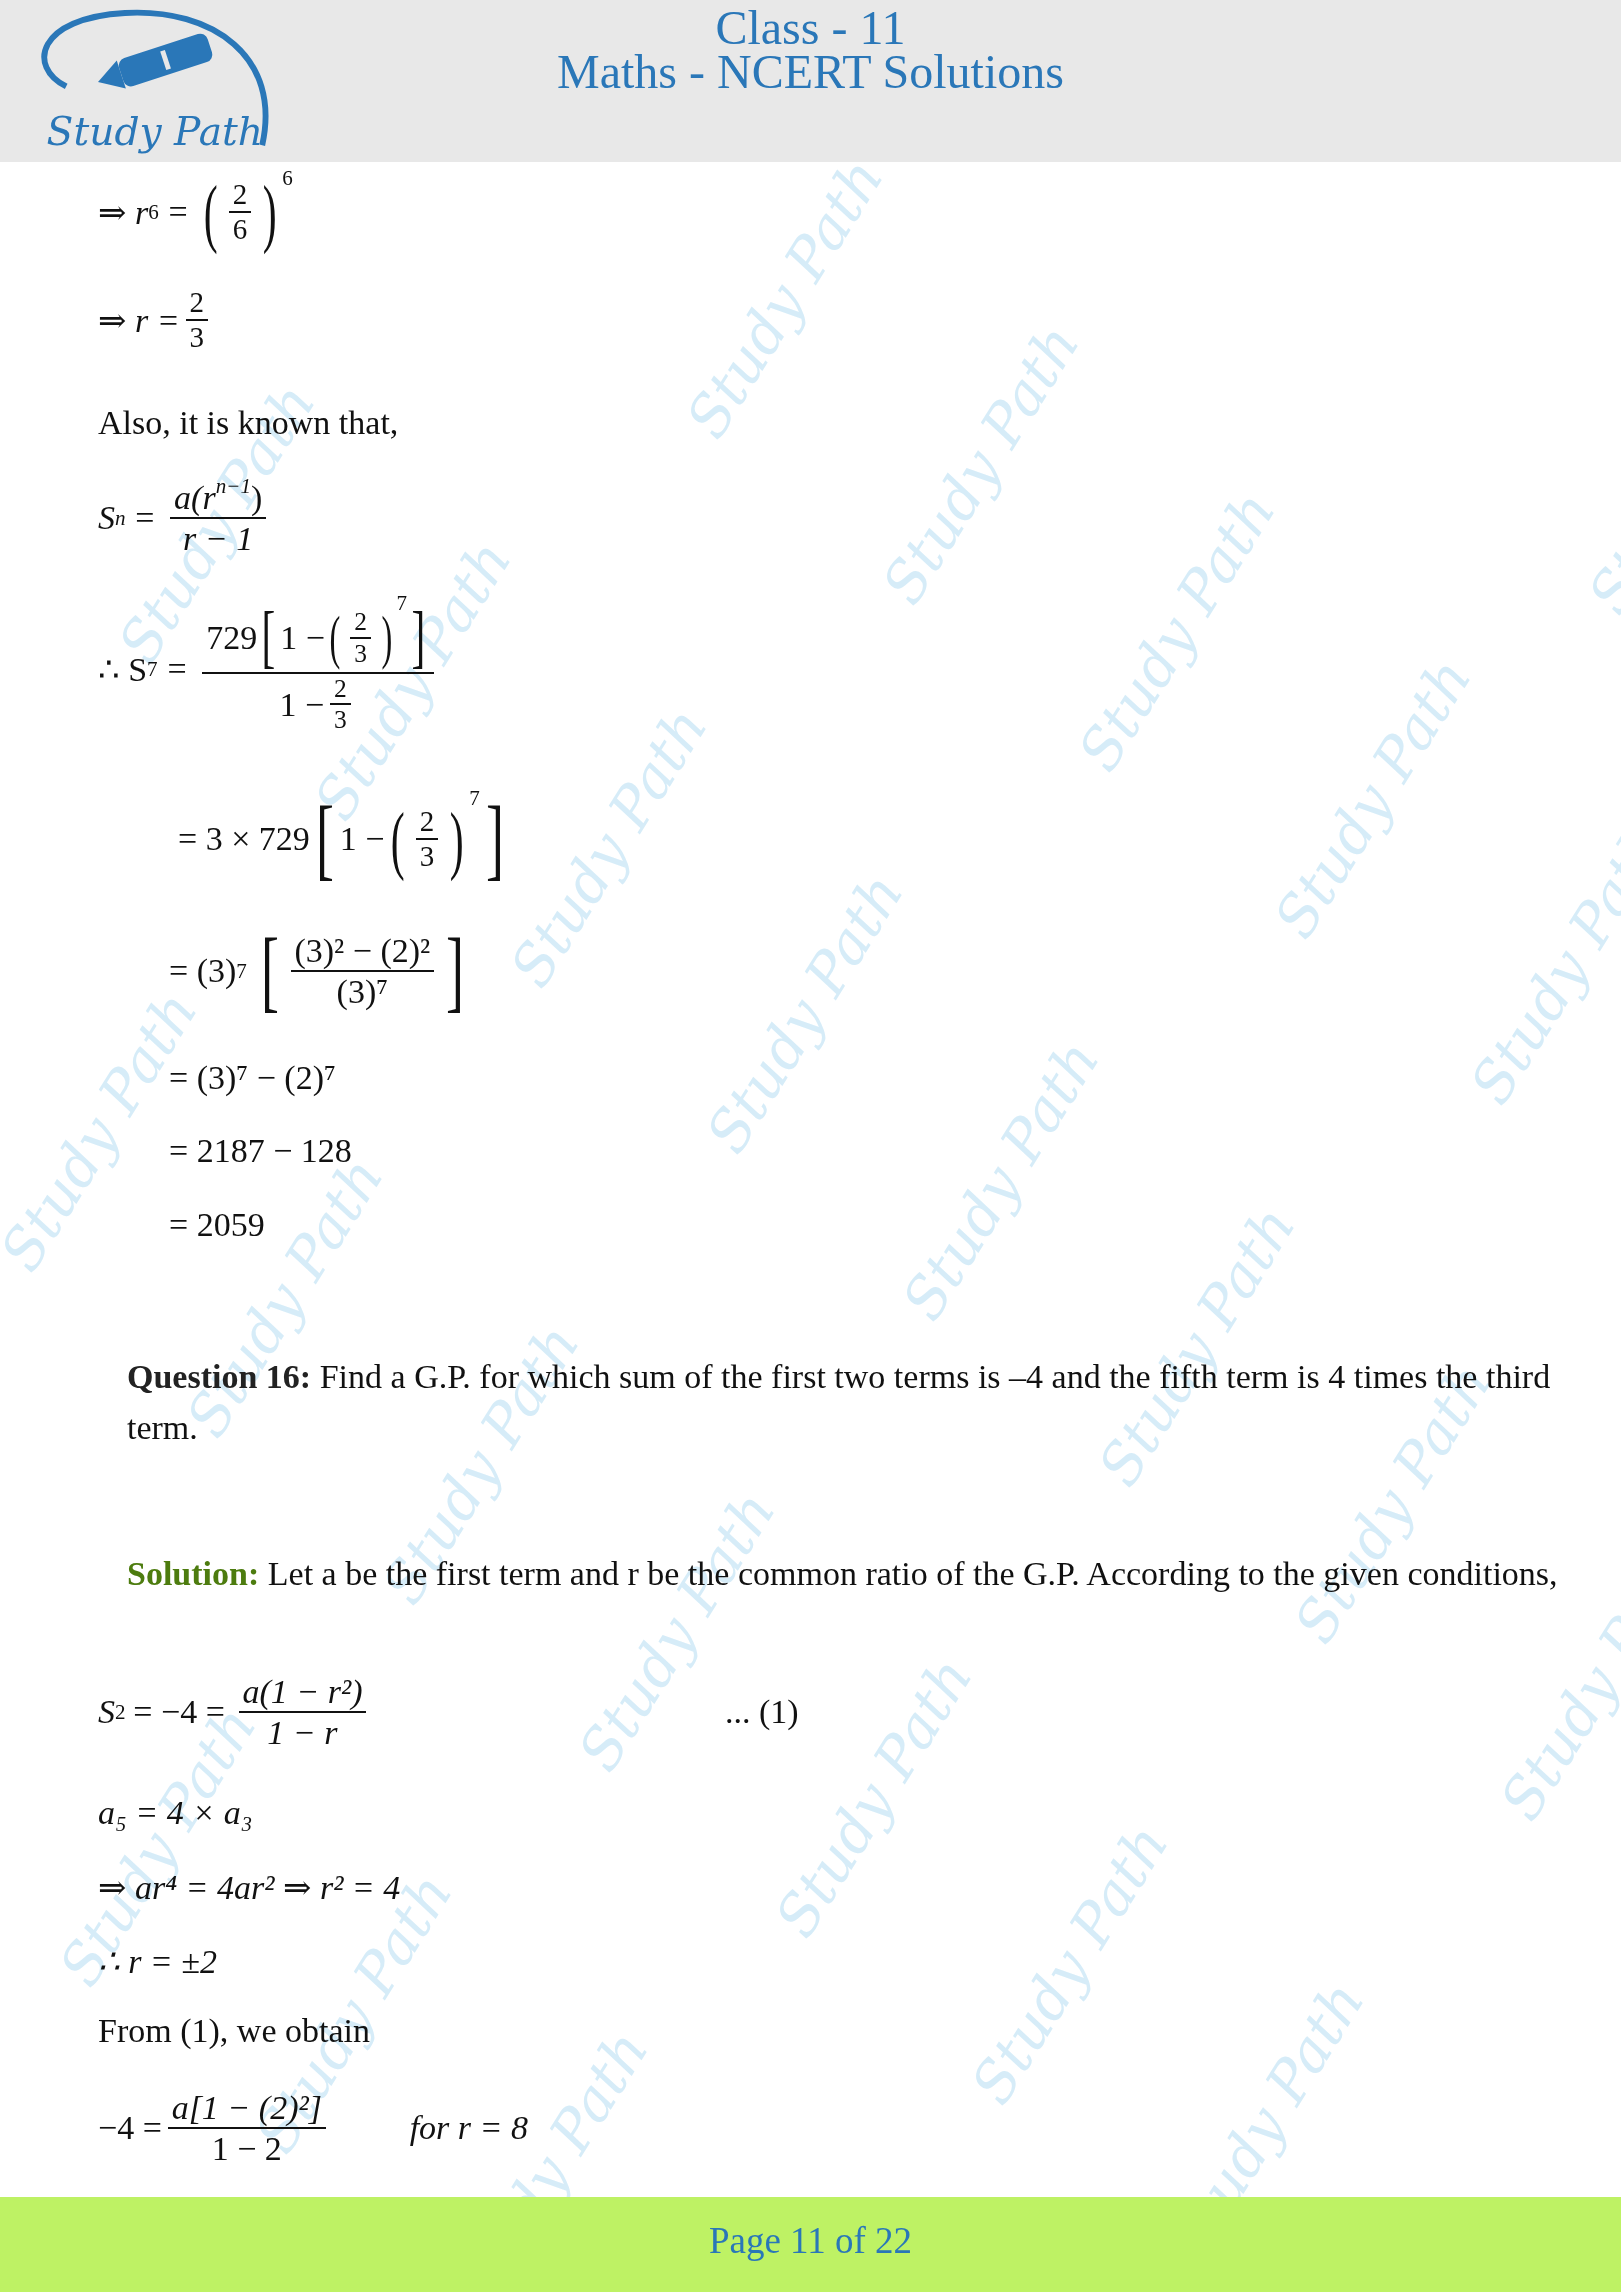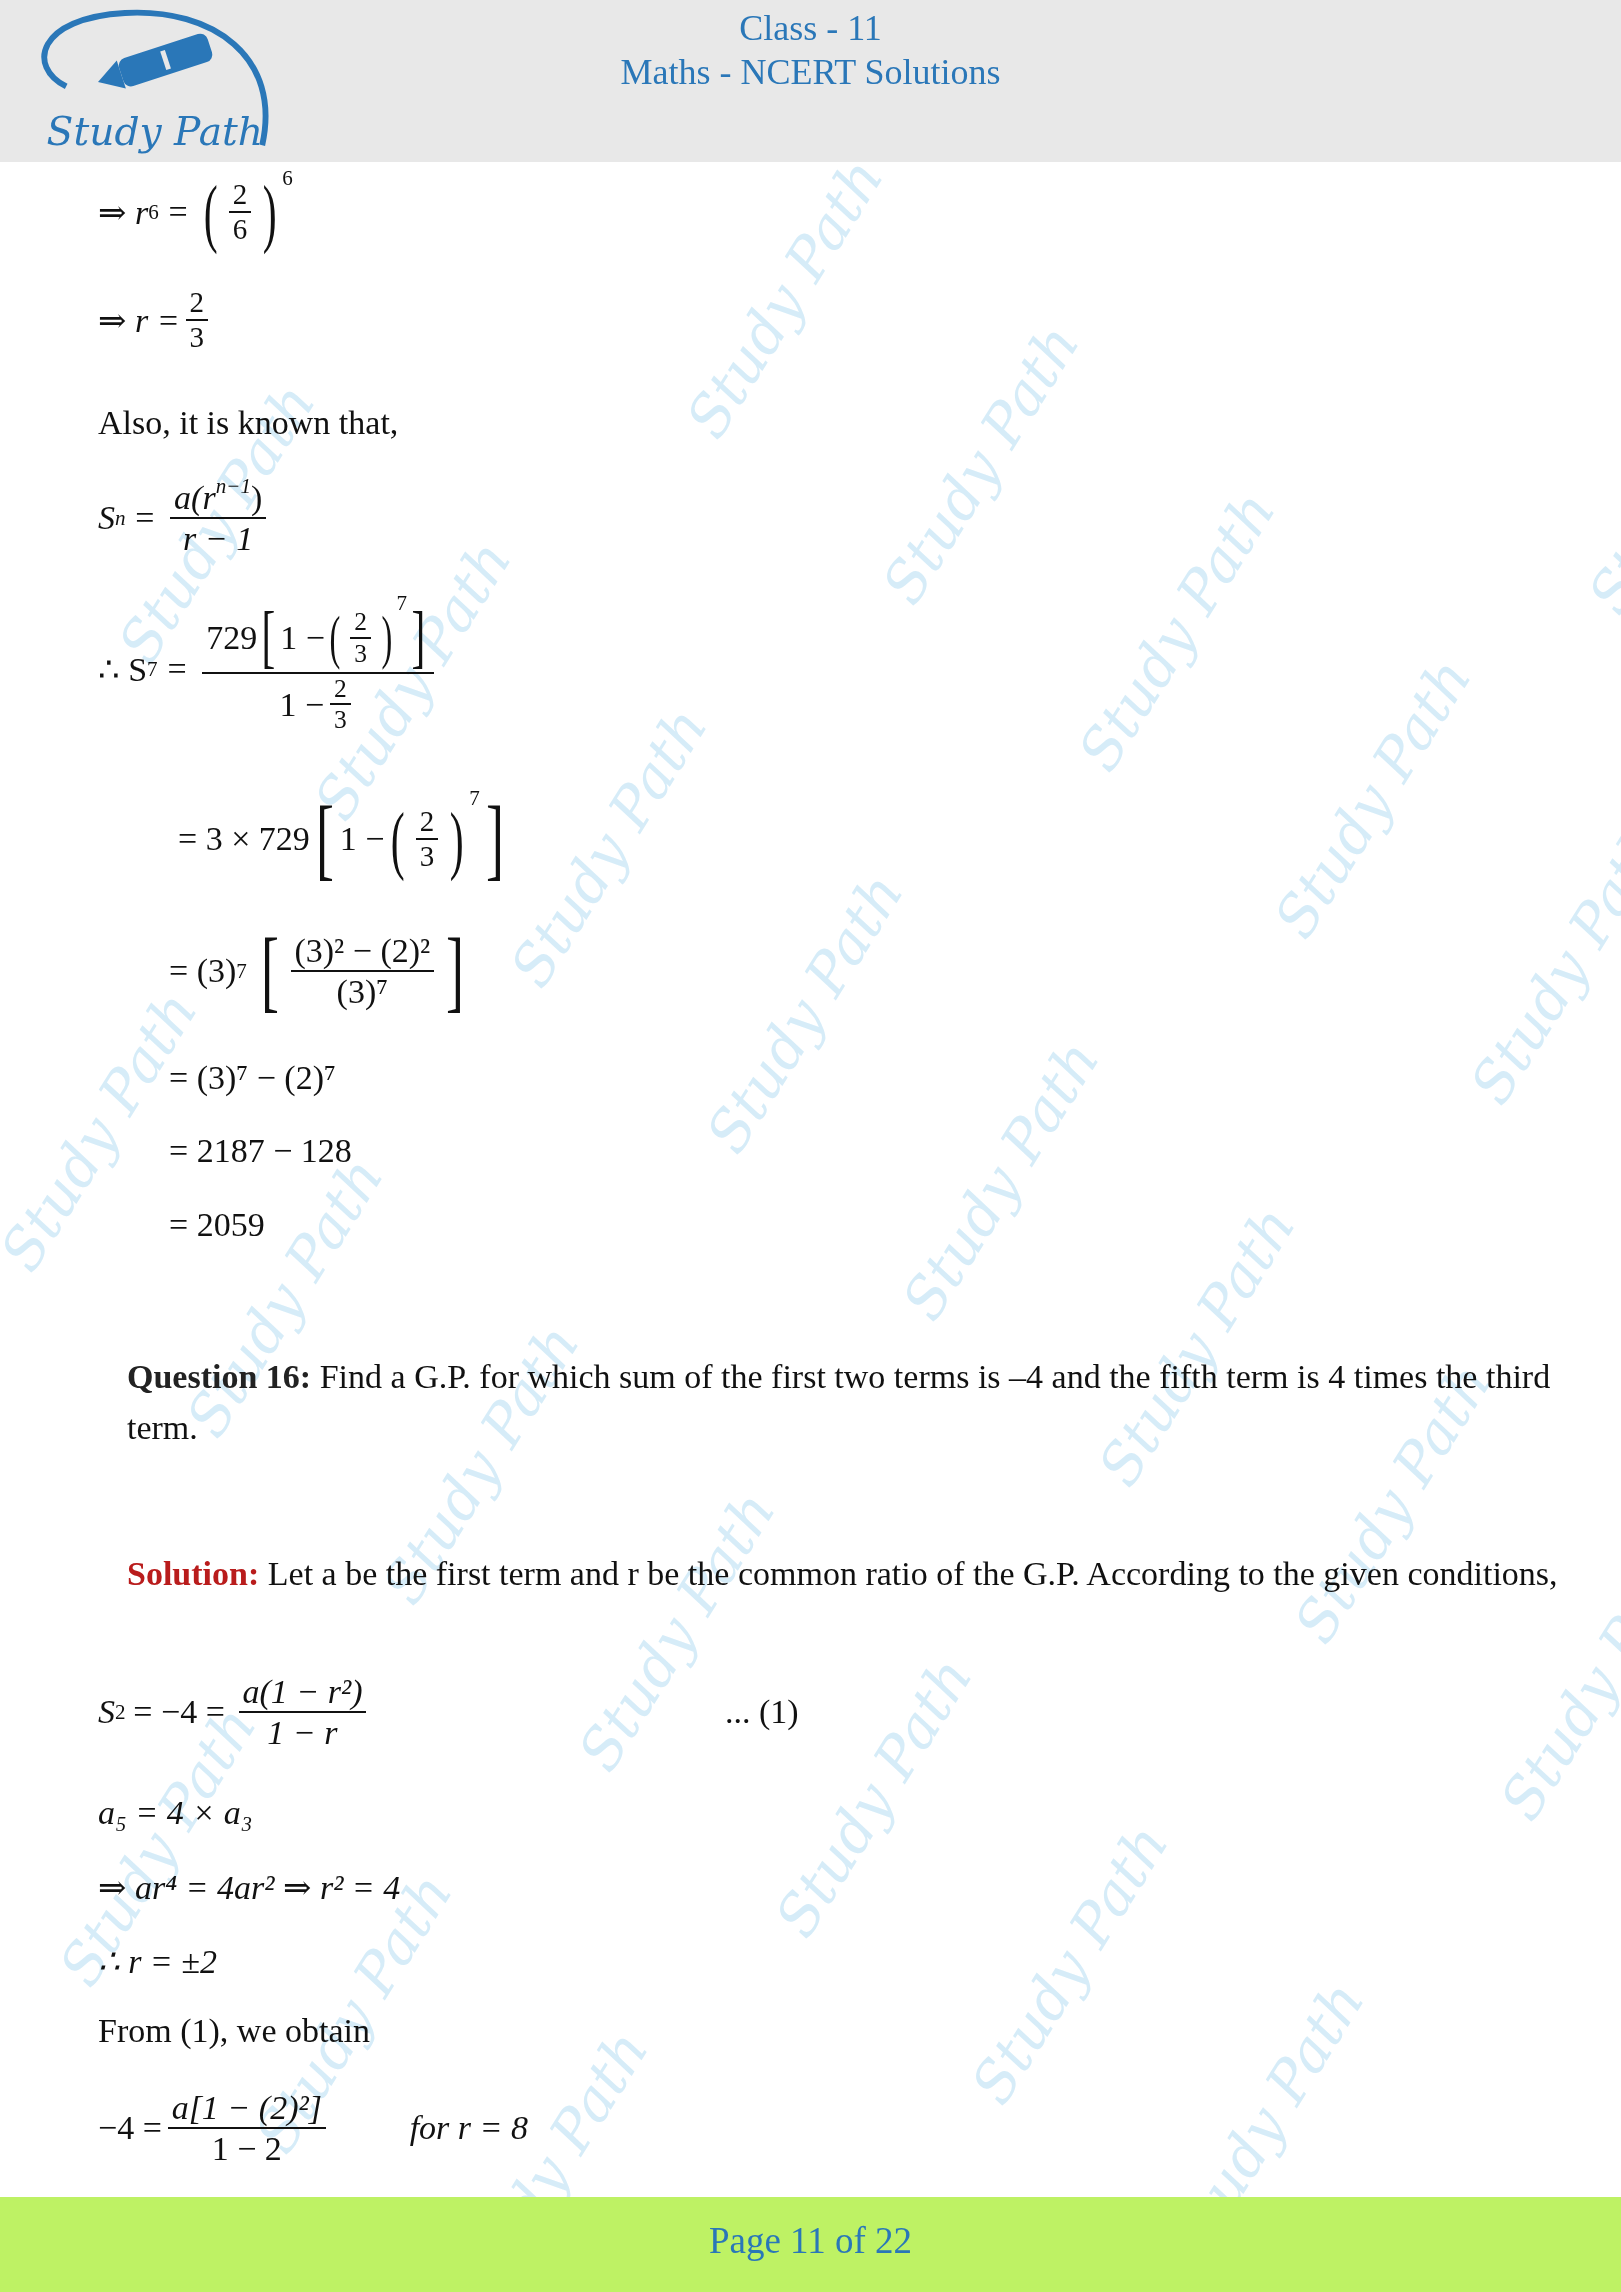--- a/index.html
+++ b/index.html
@@ -1,40 +1,40 @@
 <!DOCTYPE html>
 <html><head>
 <meta charset="utf-8">
 <style>
   html, body { margin:0; padding:0; }
   body { width:1621px; height:2293px; position:relative; background:#ffffff; overflow:hidden;
          font-family:"Liberation Serif","DejaVu Serif",serif; color:#111; }
   .header { position:absolute; left:0; top:0; width:1621px; height:162px; background:#e8e8e8; }
   .header-titles { position:absolute; left:0; top:5.9px; width:1621px; text-align:center; color:#2a77b8;
-                   font-family:"Liberation Serif",serif; font-size:36px; line-height:44px; }
+                   font-family:"Liberation Serif",serif; font-size:48px; line-height:44px; }
   .logo { position:absolute; left:27.4px; top:7.8px; width:245px; height:152px; }
   .footer { position:absolute; left:0; top:2197px; width:1621px; height:96px; background:#bef264; }
   .footer-text { position:absolute; left:0; top:21.6px; width:1621px; text-align:center; color:#2a77b8; font-size:37px; }
   .watermark { position:absolute; color:#cfe9f7; font-family:"DejaVu Serif",serif; font-style:italic;
                font-size:57px; transform:rotate(-58deg); transform-origin:center; white-space:nowrap; pointer-events:none; opacity:0.85; }
   .content { position:absolute; left:98px; top:0; width:1451px; font-size:34px; }
   .line { position:absolute; white-space:nowrap; display:flex; align-items:center; }
   .i { font-style:italic; }
   .frac { display:inline-flex; flex-direction:column; align-items:center; vertical-align:middle; margin:0 5.9px; }
   .frac .num { padding:0 3.9px; border-bottom:2.9px solid #111; line-height:1.15; }
   .frac .den { padding:0 3.9px; line-height:1.15; }
   .frac.small { font-size:29px; }
   .frac.small .num { border-bottom-width:2px; }
   sup { font-size:0.62em; vertical-align:0.75em; line-height:0; }
   sub { font-size:0.62em; vertical-align:-0.35em; line-height:0; }
   .big-paren { font-size:76px; line-height:1; font-weight:200; transform:scaleX(0.55); display:inline-block; }
   .big-bracket { font-size:90px; line-height:1; font-weight:200; transform:scaleX(0.6); display:inline-block; }
   .para { position:absolute; font-size:34px; line-height:51px; width:1431px;margin-left:29px; }
   .q-label { font-weight:bold; color:#222; }
-  .s-label { font-weight:bold; color:#b91c1c; }
+  .s-label { font-weight:bold; color:#4d7c0f; }
 </style>
 </head>
 <body>
 
 <div>
   <span class="watermark" style="left:627px;top:265px;">Study Path</span>
   <span class="watermark" style="left:823px;top:431px;">Study Path</span>
   <span class="watermark" style="left:1019px;top:598px;">Study Path</span>
   <span class="watermark" style="left:1215px;top:765px;">Study Path</span>
   <span class="watermark" style="left:1411px;top:931px;">Study Path</span>

